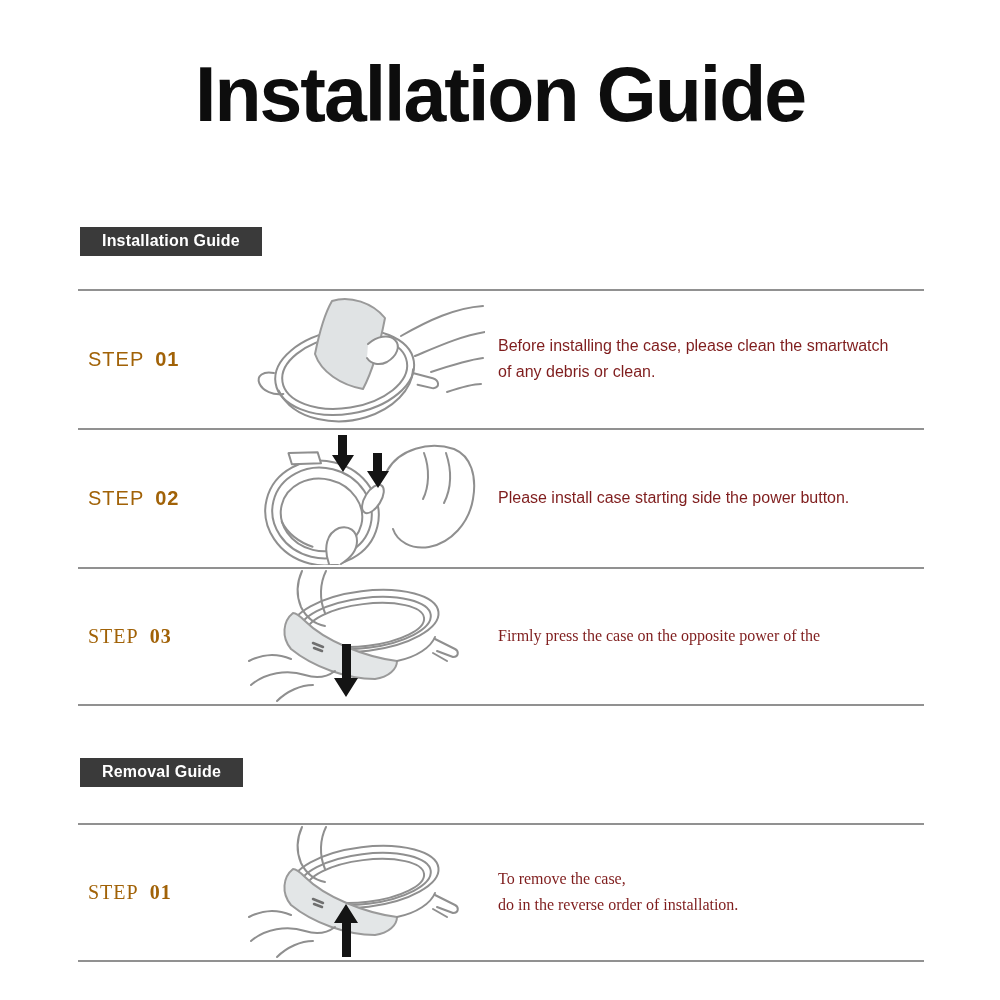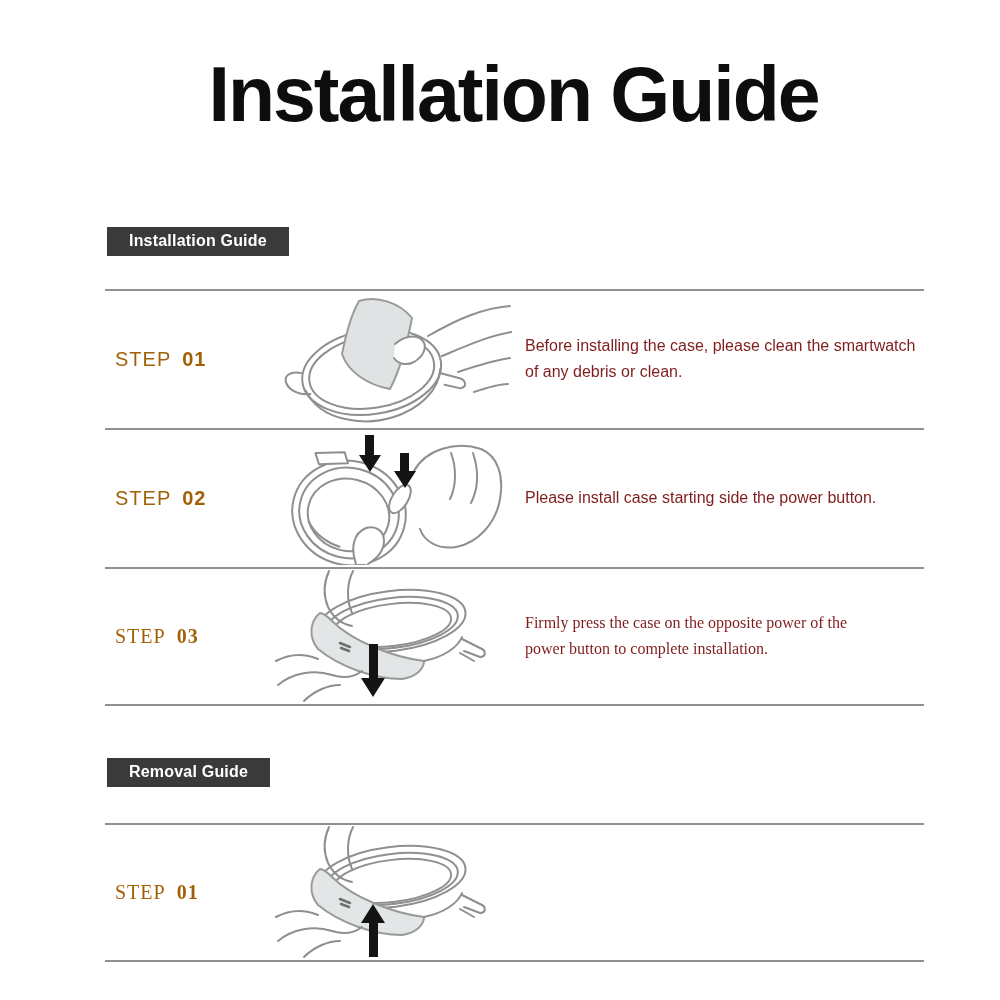--- a/index.html
+++ b/index.html
@@ -2,21 +2,21 @@
 <html><head>
 <meta charset="utf-8">
 <style>
   * { margin:0; padding:0; box-sizing:border-box; }
   html,body { background:#ffffff; }
   body {
     width:1000px; height:1000px;
     font-family:"Liberation Sans","DejaVu Sans",sans-serif;
     color:#3d3d3d; overflow:hidden;
   }
-  .page { width:1000px; height:1000px; position:relative;padding-left:27px; }
+  .page { width:1000px; height:1000px; position:relative; }
 
   .title {
     padding-top:54px;
     text-align:center;
     font-size:77px;
     line-height:1.06;
     font-weight:800;
     letter-spacing:-2px;
     color:#0d0d0d;
   }
@@ -177,21 +177,20 @@
           <span class="step-label">STEP</span><span class="step-num">03</span>
         </div>
         <div class="illo" aria-label="hand-pressing-case-down-arrow">
           <svg width="224" height="134" viewBox="0 0 224 134">
             <use href="#watch-press-base"></use>
             <path d="M95 75 L104 75 L104 109 L111 109 L99 128 L87 109 L95 109 Z" fill="#141414"></path>
           </svg>
         </div>
         <div class="desc">
           <span class="line">Firmly press the case on the opposite power of the</span>
-          <span class="line">power button to complete installation.</span>
         </div>
       </div>
 
     </div>
   </section>
 
   <section>
     <div class="badge badge-removal">Removal Guide</div>
 
     <div class="rows rows-removal">
@@ -199,18 +198,22 @@
       <div class="row">
         <div class="step">
           <span class="step-label">STEP</span><span class="step-num">01</span>
         </div>
         <div class="illo" aria-label="hand-removing-case-up-arrow">
           <svg width="224" height="134" viewBox="0 0 224 134">
             <use href="#watch-press-base"></use>
             <path d="M95 132 L104 132 L104 98 L111 98 L99 79 L87 98 L95 98 Z" fill="#141414"></path>
           </svg>
         </div>
+        <div class="desc">
+          <span class="line">To remove the case,</span>
+          <span class="line">do in the reverse order of installation.</span>
+        </div>
       </div>
 
     </div>
   </section>
 
 </div>
 
 </body></html>

